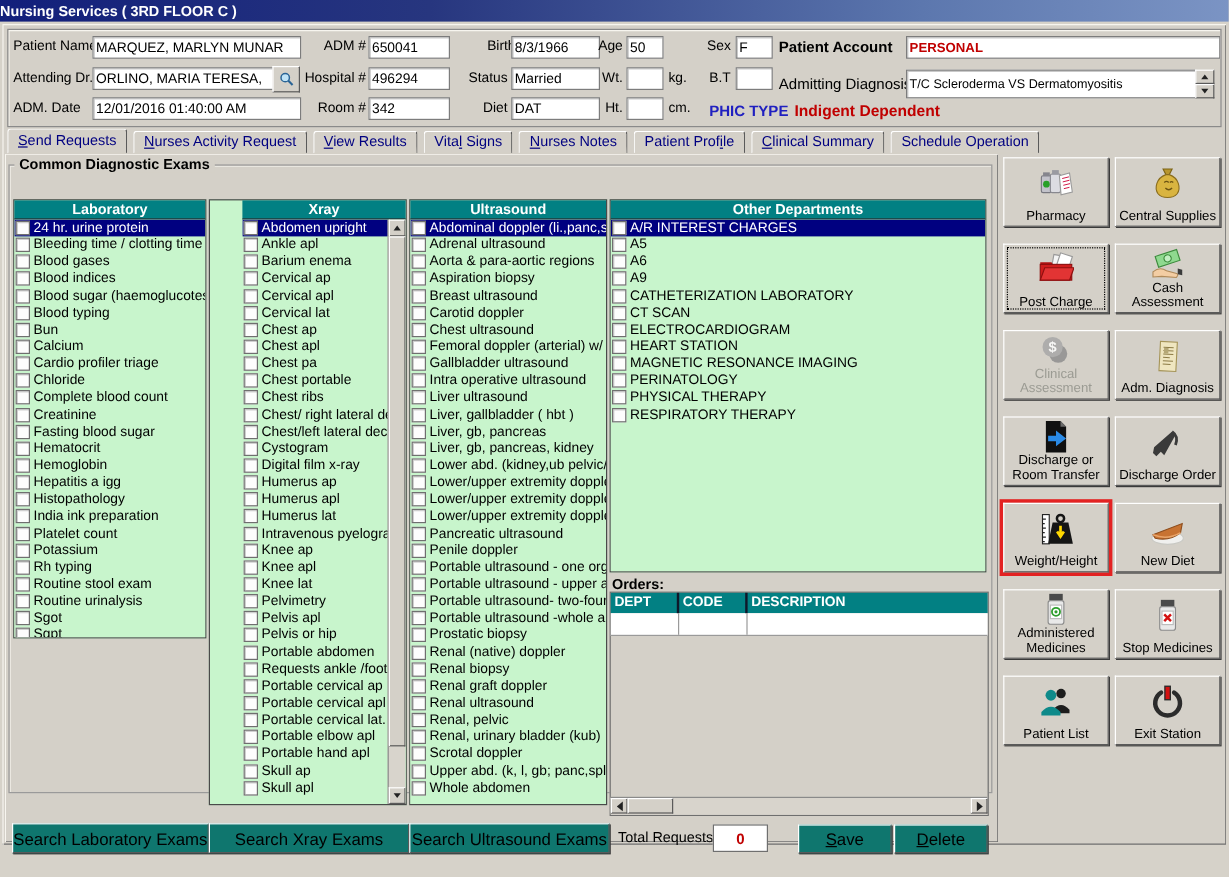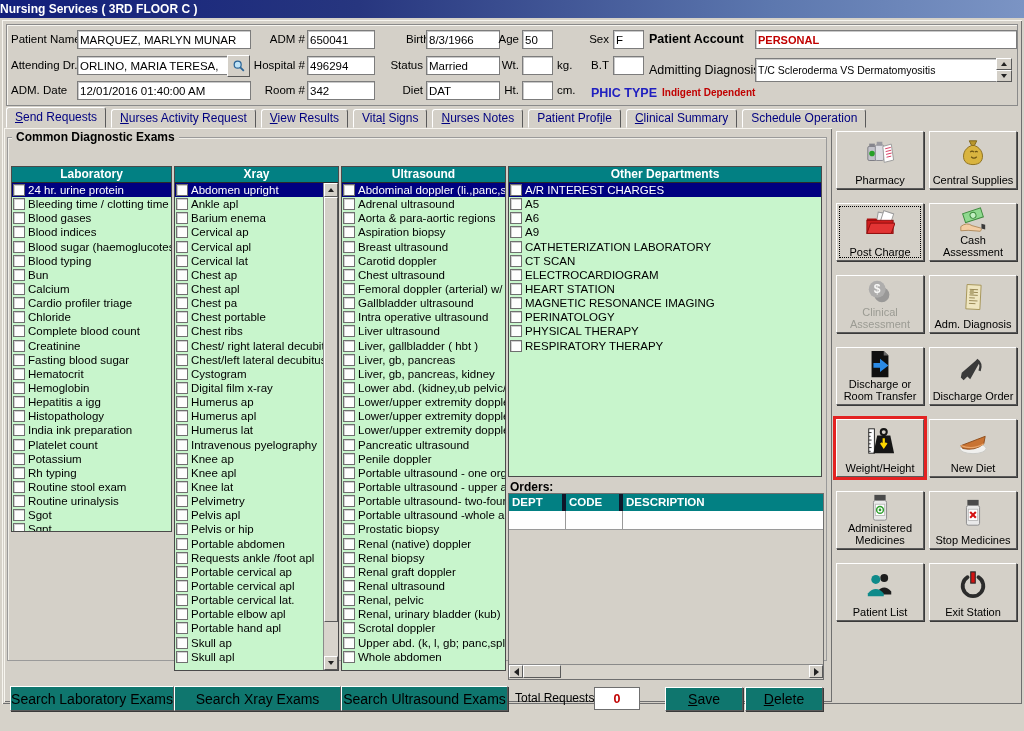--- a/index.html
+++ b/index.html
@@ -60,21 +60,21 @@
     border-color:#fff #5a5a5a #5a5a5a #fff;box-sizing:border-box;display:flex;align-items:center;justify-content:center;}
   .vthumb{position:absolute;left:0;top:14px;width:14px;height:calc(100% - 62px);background:#d4d0c8;
     border:1px solid;border-color:#fff #5a5a5a #5a5a5a #fff;box-sizing:border-box;}
   .hscroll{position:absolute;left:0;right:0;bottom:0;height:14px;background:#d8d4cc;border-top:1px solid #8a8a8a;}
   .hthumb{position:absolute;top:0;left:14px;width:38px;height:13px;background:#d4d0c8;
     border:1px solid;border-color:#fff #5a5a5a #5a5a5a #fff;box-sizing:border-box;}
   
   .orderslabel{font-weight:bold;font-size:12px;}
   .ordersframe{position:absolute;border:1px solid #6f6f6f;background:#d4d0c8;}
   .ordershead{display:flex;height:17px;background:#028083;color:#fff;font-weight:bold;font-size:11.5px;}
-  .ordershead .hcell{line-height:17px;padding-left:3px;border-right:4px solid #0f172a;box-sizing:border-box;}
+  .ordershead .hcell{line-height:17px;padding-left:3px;border-right:2px solid #0f172a;box-sizing:border-box;}
   .ordersrow{display:flex;height:18px;background:#fff;border-bottom:1px solid #9a9a9a;}
   .ordersrow .rcell{border-right:1px solid #9a9a9a;box-sizing:border-box;height:100%;}
   
   .actbtn{position:absolute;width:88px;height:58px;background:#d4d0c8;
     border:1px solid;border-color:#fff #5a5a5a #5a5a5a #fff;box-shadow:1px 1px 0 #3a3a3a;
     display:flex;flex-direction:column;align-items:center;justify-content:flex-end;
     padding-bottom:2px;box-sizing:border-box;cursor:pointer;text-align:center;}
   .actbtn .icon{flex:1;display:flex;align-items:center;justify-content:center;width:100%;}
   .actbtn .lbl{font-size:11px;line-height:11.5px;white-space:pre-line;}
   .actbtn.disabled{cursor:default;}
@@ -146,21 +146,21 @@
     <div class="field" style="left:748px;top:33px;width:236px;height:22px;line-height:22px;font-size:10.5px;white-space:nowrap;overflow:hidden;">T/C Scleroderma VS Dermatomyositis</div>
     <div class="spinner" style="left:989px;top:33px;height:24px;">
       <span class="spinbtn">
           <span class="tri-up"></span>
         </span>
       <span class="spinbtn">
           <span class="tri-down"></span>
         </span>
     </div>
     <span class="flabel bold blue" style="left:584px;top:60px;font-size:12.5px;">PHIC TYPE</span>
-    <span class="flabel bold red" style="left:655px;top:60px;font-size:10px;">Indigent Dependent</span>
+    <span class="flabel bold red" style="left:655px;top:60px;font-size:13px;">Indigent Dependent</span>
   </div>
 
   <div class="abs tabbar">
       <div class="tab active"><u>S</u>end Requests</div>
       <div class="tab"><u>N</u>urses Activity Request</div>
       <div class="tab"><u>V</u>iew Results</div>
       <div class="tab">Vita<u>l</u> Signs</div>
       <div class="tab"><u>N</u>urses Notes</div>
       <div class="tab">Patient Prof<u>i</u>le</div>
       <div class="tab"><u>C</u>linical Summary</div>
@@ -277,21 +277,21 @@
           <div class="list-item">
             <span class="cbx"></span>
             <span>Sodium</span>
           </div>
           <div class="list-item">
             <span class="cbx"></span>
             <span>Triglycerides</span>
           </div>
         </div>
     </div>
-    <div class="listcol" style="left:170px;top:38px;width:165px;height:505px;">
+    <div class="listcol" style="left:170px;top:38px;width:165px;height:505px;padding-left:27px;">
       <div class="listheader">Xray</div>
       <div class="listbody" style="padding-right:14px;">
         <div class="vscroll">
           <span class="sbtn" style="top:0;">
               <span class="tri-up"></span>
             </span>
           <span class="vthumb"></span>
           <span class="sbtn" style="bottom:0;">
               <span class="tri-down"></span>
             </span>

